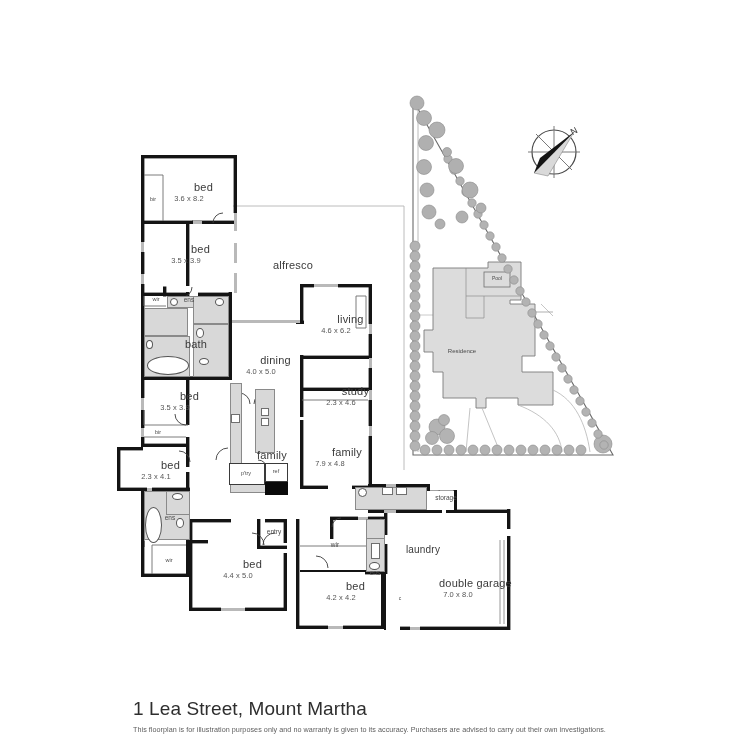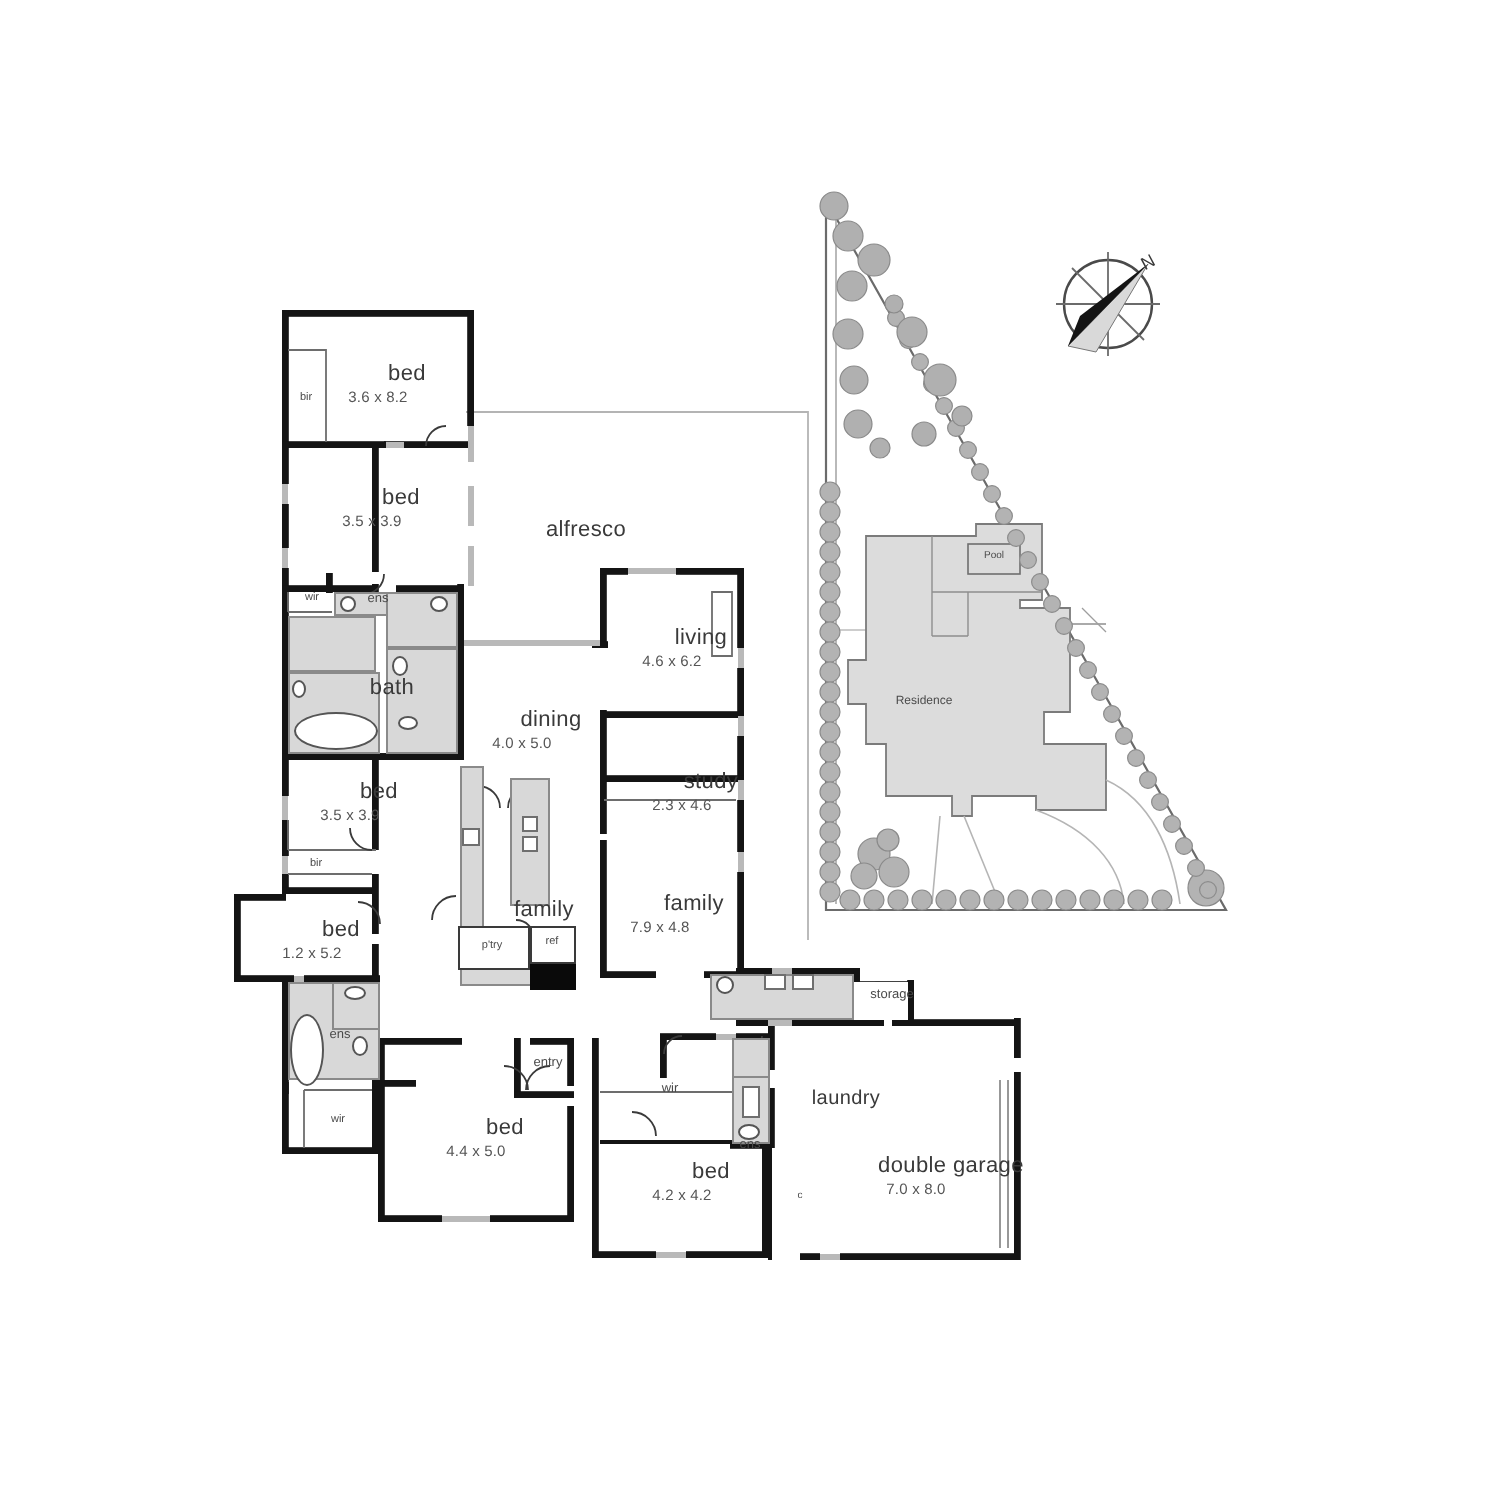--- a/index.html
+++ b/index.html
@@ -440,21 +440,21 @@
     <div class="rm-dims">3.5 x 3.9</div>
   </div>
 
   <div class="rm-label" style="left:132px;top:390px;width:86px;">
     <div class="rm-name">bed</div>
     <div class="rm-dims">3.5 x 3.9</div>
   </div>
 
   <div class="rm-label" style="left:117px;top:459px;width:78px;">
     <div class="rm-name">bed</div>
-    <div class="rm-dims">1.2 x 5.2</div>
+    <div class="rm-dims">2.3 x 4.1</div>
   </div>
 
   <div class="rm-label" style="left:196px;top:558px;width:84px;">
     <div class="rm-name">bed</div>
     <div class="rm-dims">4.4 x 5.0</div>
   </div>
 
   <div class="rm-label" style="left:301px;top:580px;width:80px;">
     <div class="rm-name">bed</div>
     <div class="rm-dims">4.2 x 4.2</div>
@@ -502,14 +502,18 @@
   <div class="rm-label rm-small" style="left:177px;top:296px;width:24px;">ens</div>
   <div class="rm-label rm-mini" style="left:148px;top:429px;width:20px;">bir</div>
   <div class="rm-label rm-small" style="left:157px;top:514px;width:26px;">ens</div>
   <div class="rm-label rm-mini" style="left:158px;top:557px;width:22px;">wir</div>
   <div class="rm-label rm-small" style="left:322px;top:541px;width:26px;">wir</div>
   <div class="rm-label rm-small" style="left:362px;top:569px;width:26px;">ens</div>
   <div class="rm-label rm-mini" style="left:231px;top:470px;width:30px;">p'try</div>
   <div class="rm-label rm-mini" style="left:265px;top:468px;width:22px;">ref</div>
   <div class="rm-label rm-tiny" style="left:395px;top:596px;width:10px;">c</div>
 
+  <div id="titleblock">
+    <div id="addr">1 Lea Street, Mount Martha</div>
+    <div id="disc">This floorplan is for illustration purposes only and no warranty is given to its accuracy. Purchasers are advised to carry out their own investigations.</div>
+  </div>
 
 </div>
 
 </body></html>

